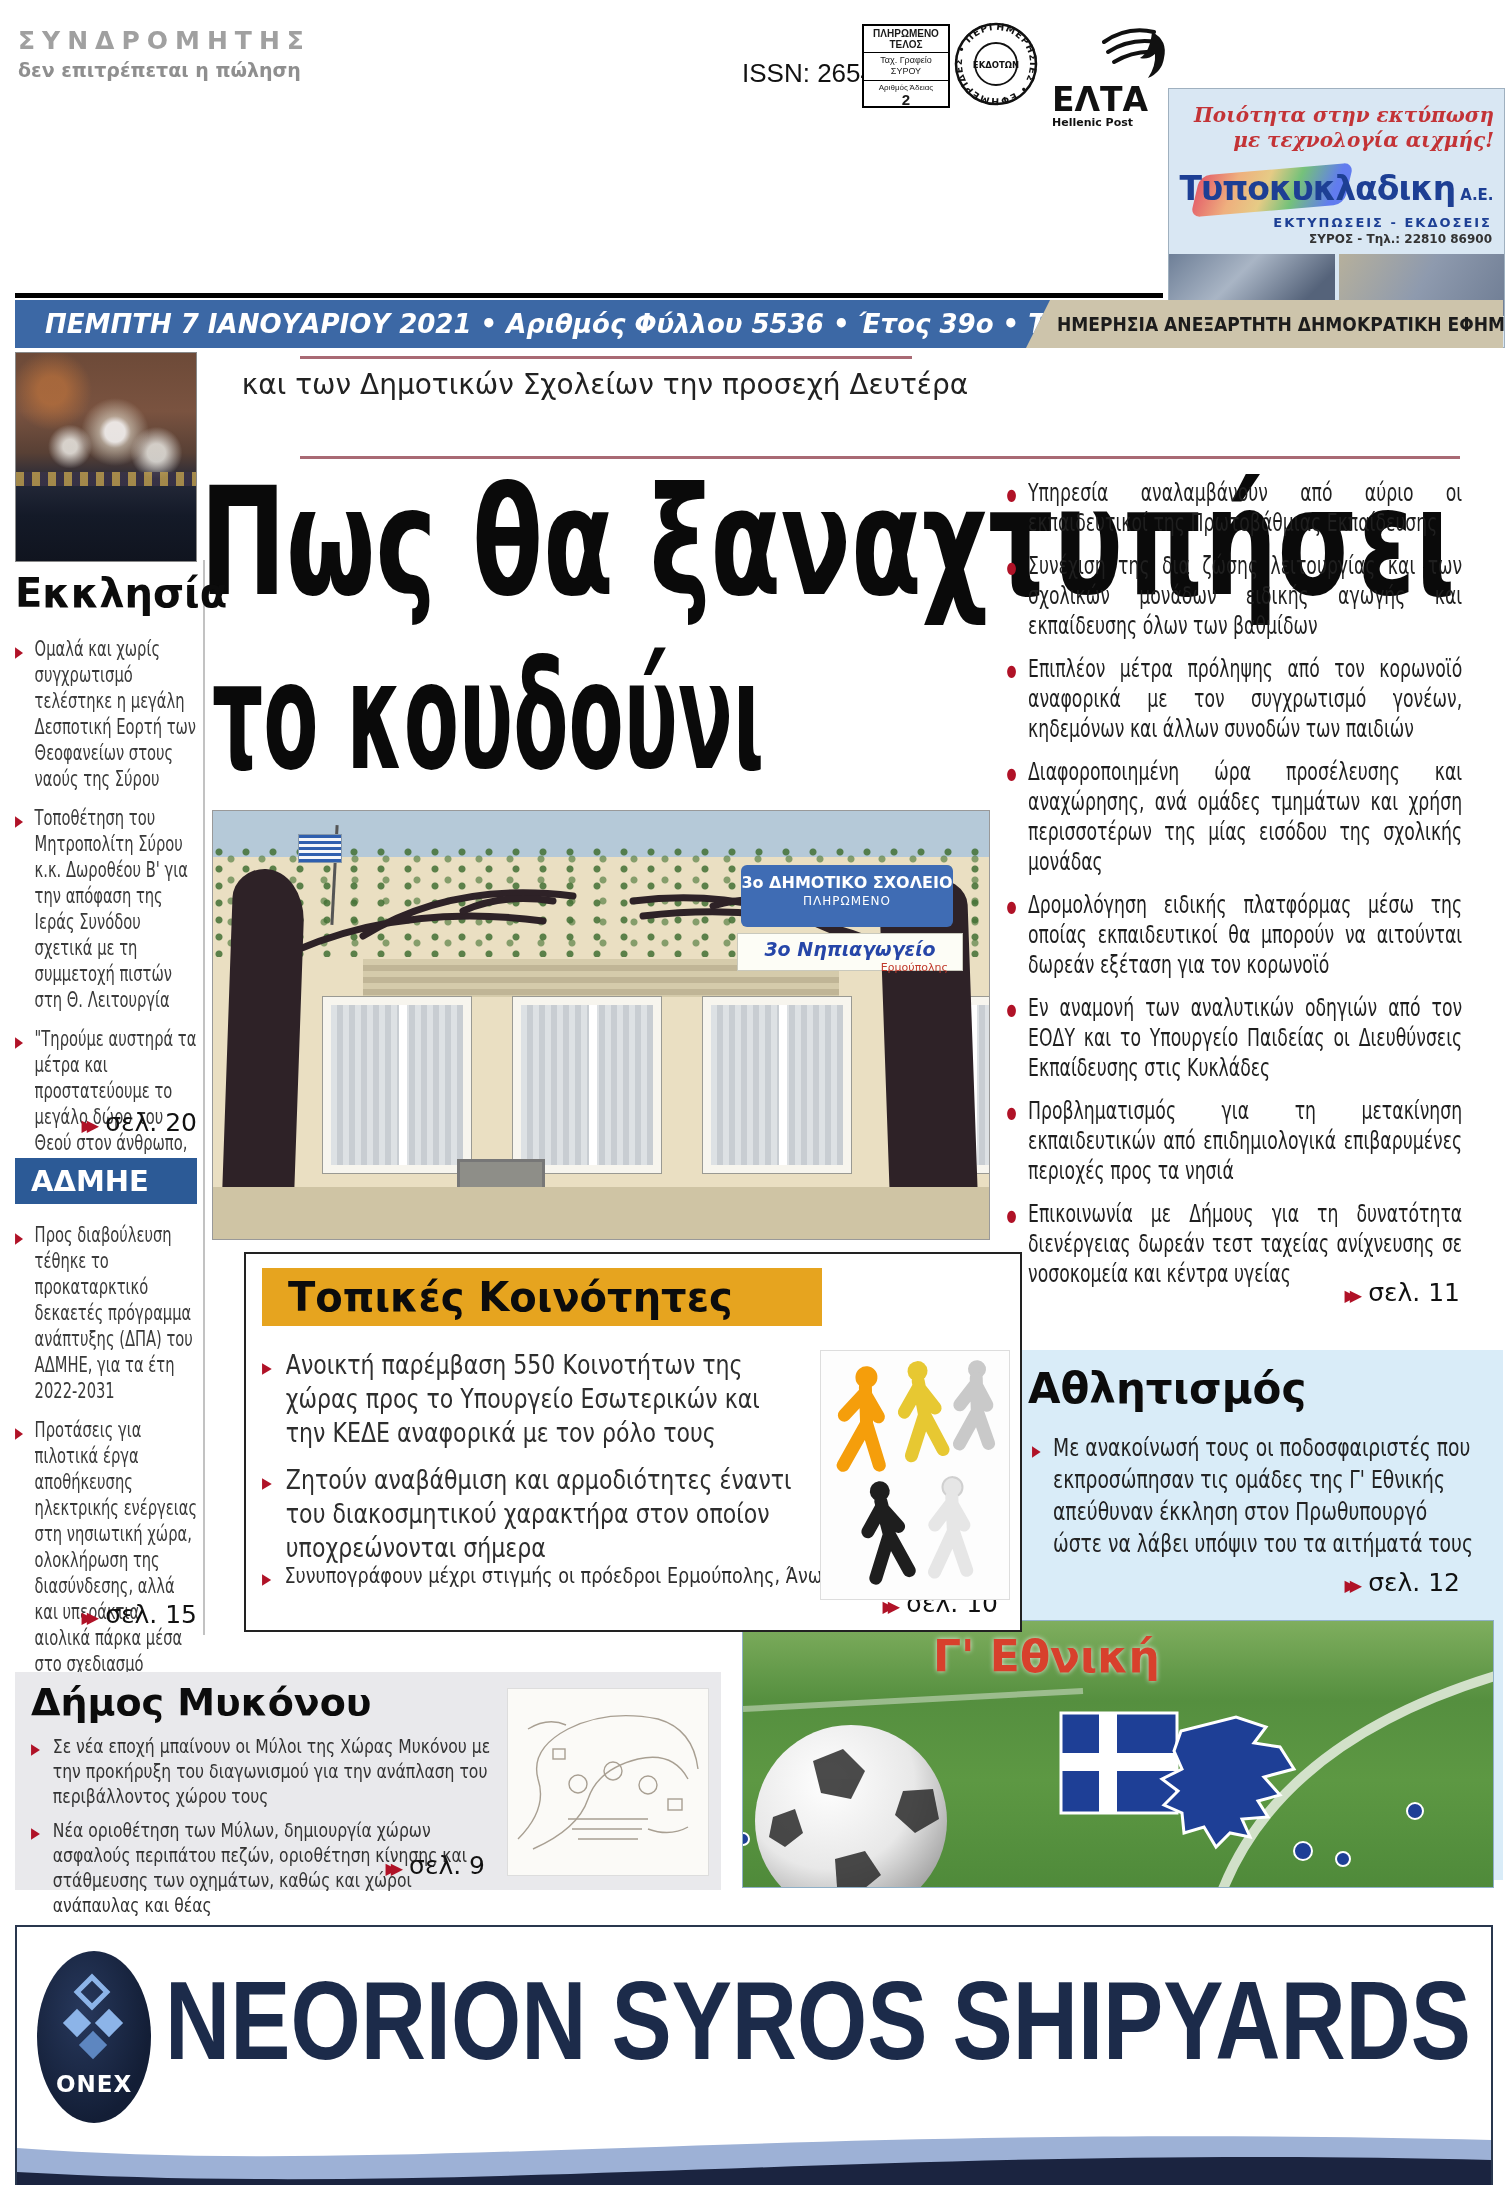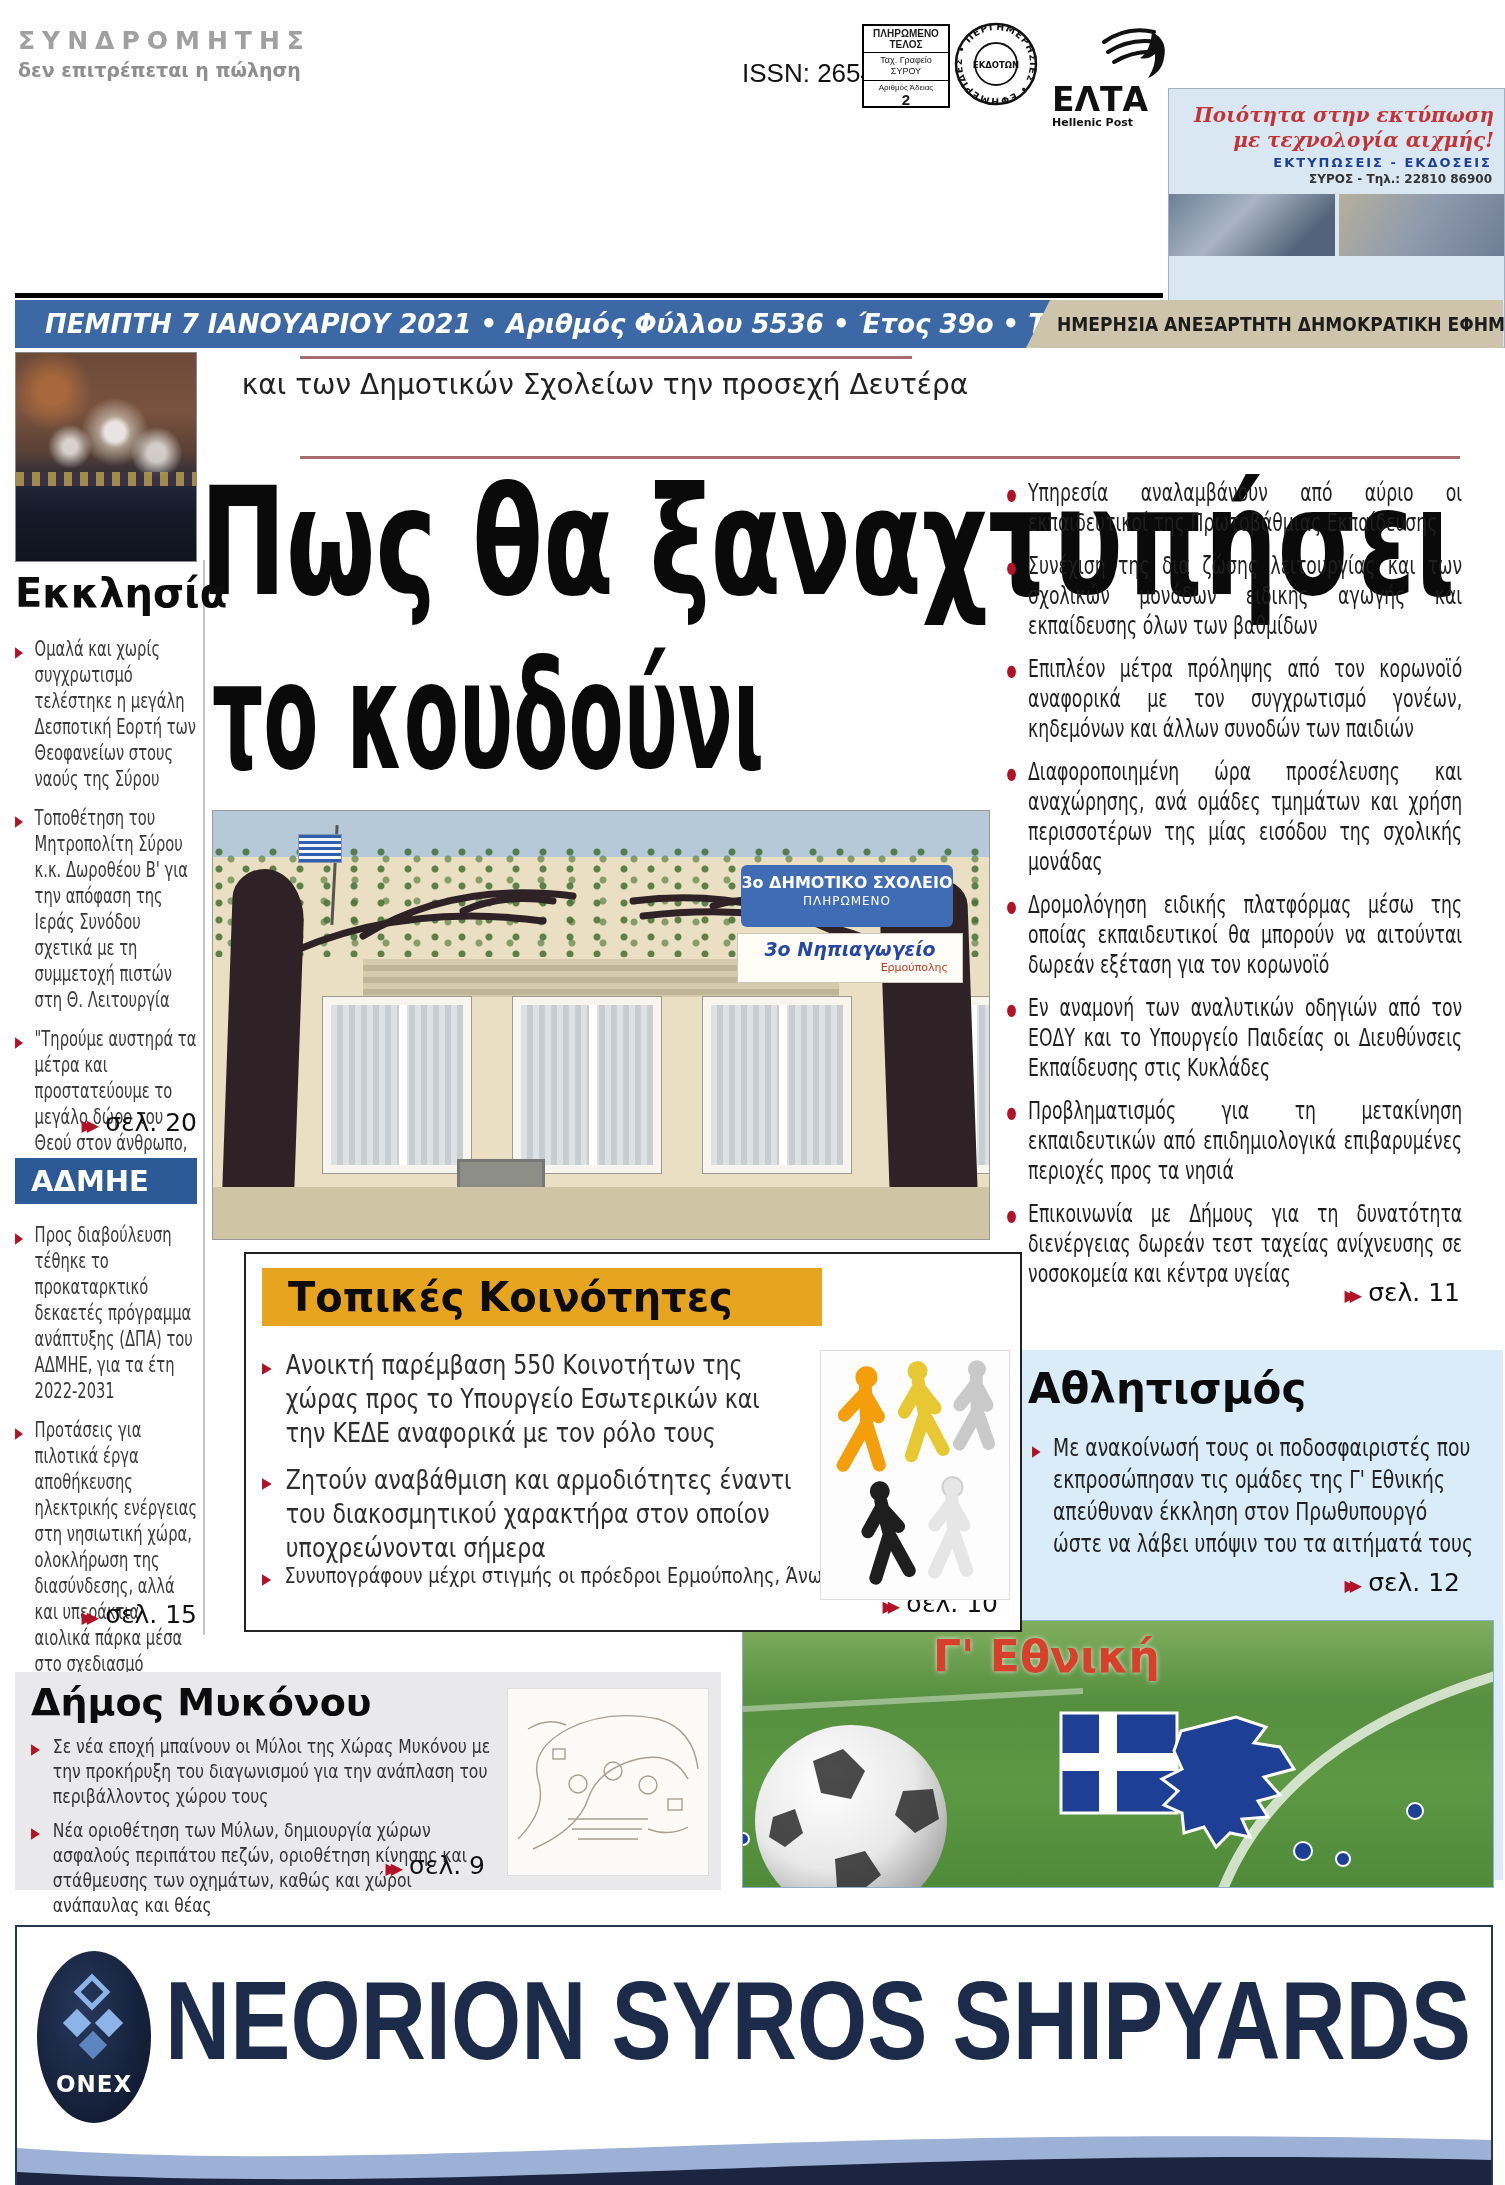--- a/index.html
+++ b/index.html
@@ -112,21 +112,21 @@
         repeating-linear-gradient(90deg,#dde1e4 0 6px,#c8cdd2 6px 12px);
        border:8px solid #f7f5ee;outline:1px solid #9a9a93;box-sizing:border-box;}
   .door{position:absolute;left:244px;top:348px;width:82px;height:80px;background:#8e8e88;border:3px solid #777;}
   .pole{position:absolute;left:120px;top:14px;width:3px;height:100px;background:#555;transform:rotate(3deg);}
   .gflag{position:absolute;left:86px;top:24px;width:42px;height:27px;
        background:repeating-linear-gradient(180deg,#2f5fae 0 3px,#f4f6f9 3px 6px);box-shadow:0 0 0 1px #89a;}
   .bluesign{position:absolute;right:36px;top:54px;width:212px;height:62px;background:#3f6cb4;border-radius:6px;
        color:#fff;text-align:center;padding-top:8px;box-sizing:border-box;}
   .bluesign .s1{font-size:16px;font-weight:bold;line-height:20px;}
   .bluesign .s2{font-size:12px;line-height:16px;letter-spacing:1px;}
-  .kgbanner{position:absolute;right:26px;top:122px;width:226px;height:50px;background:#fdfdf6;border:1px solid #c9c9bd;
+  .kgbanner{position:absolute;right:26px;top:122px;width:226px;height:38px;background:#fdfdf6;border:1px solid #c9c9bd;
        text-align:center;padding-top:3px;box-sizing:border-box;}
   .kgbanner .b1{font-size:19px;font-weight:bold;font-style:italic;color:#2646a8;line-height:24px;}
   .kgbanner .b2{font-size:11px;color:#c0392b;text-align:right;padding-right:14px;}
   .schoolphoto .base{position:absolute;left:0;right:0;bottom:0;height:52px;background:#cfc4a4;}
 
   
   .eduitems{left:1005px;top:478px;width:635px;transform:scaleX(.72);transform-origin:left top;
        font-size:24px;line-height:30px;color:#1f1f1f;text-align:justify;}
   .eduitems .item{margin-bottom:13px;padding-left:32px;}
   .edu-pl{left:1040px;top:1278px;width:420px;}
@@ -221,20 +221,24 @@
     <div class="name">ΕΛΤΑ</div>
     <div class="sub">Hellenic Post</div>
   </div>
 
   <div class="abs mastrule"></div>
 
   <div class="abs adbox">
     <div class="slogan">
       <div>Ποιότητα στην εκτύπωση</div>
       <div>με τεχνολογία αιχμής!</div>
+    </div>
+    <div class="brandrow">
+      <span class="brand">Τυποκυκλαδικη</span>
+      <span class="suffix">Α.Ε.</span>
     </div>
     <div class="services">ΕΚΤΥΠΩΣΕΙΣ - ΕΚΔΟΣΕΙΣ</div>
     <div class="contact">ΣΥΡΟΣ - Τηλ.: 22810 86900</div>
     <div class="press">
       <div class="p1"></div>
       <div class="p2"></div>
     </div>
   </div>
 
   <div class="abs datebar">

